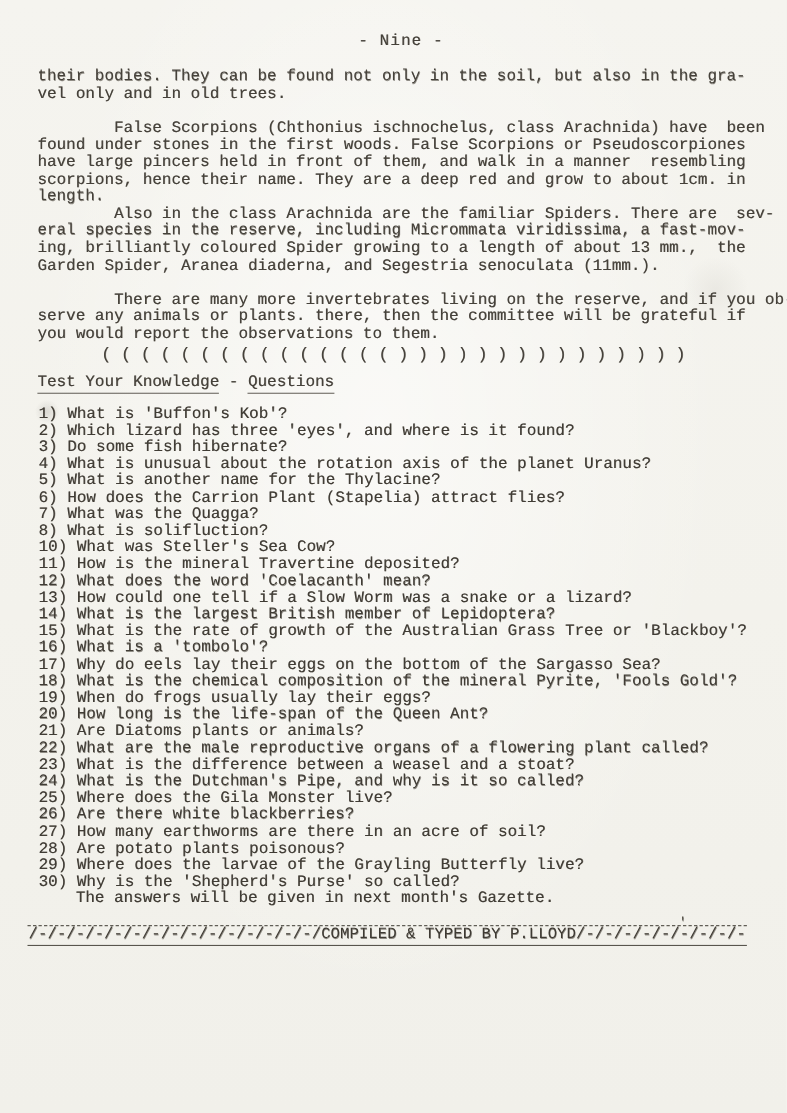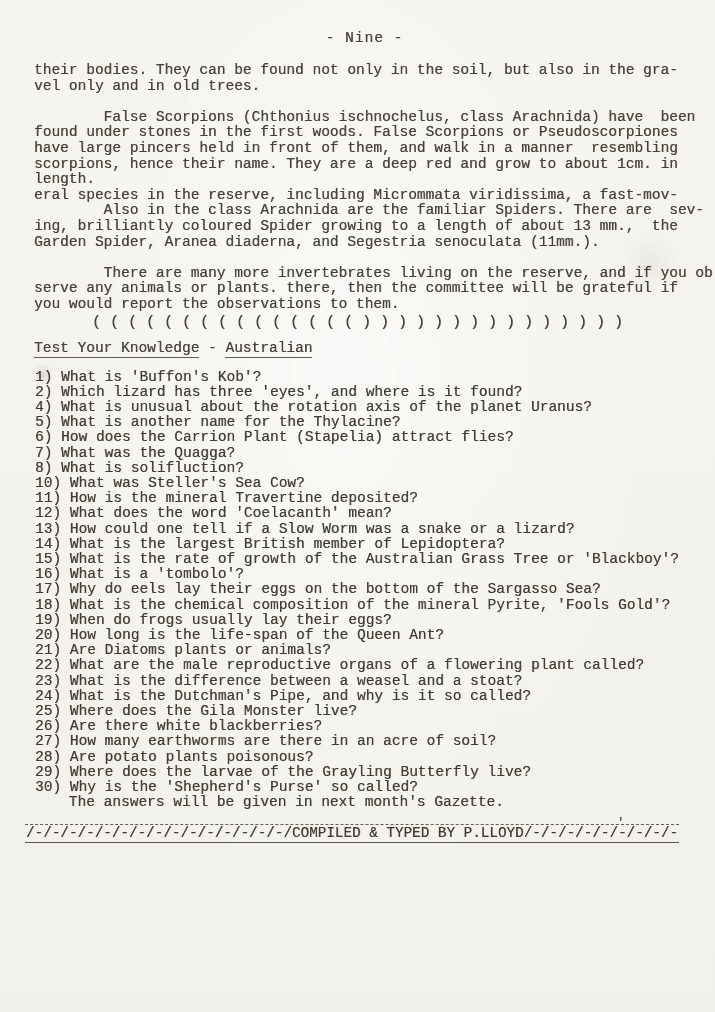--- a/index.html
+++ b/index.html
@@ -100,37 +100,38 @@
 
   <div class="body-block">
       <div class="body-line">their bodies. They can be found not only in the soil, but also in the gra-</div>
       <div class="body-line">vel only and in old trees.</div>
       <div class="body-line"></div>
       <div class="body-line">        False Scorpions (Chthonius ischnochelus, class Arachnida) have  been</div>
       <div class="body-line">found under stones in the first woods. False Scorpions or Pseudoscorpiones</div>
       <div class="body-line">have large pincers held in front of them, and walk in a manner  resembling</div>
       <div class="body-line">scorpions, hence their name. They are a deep red and grow to about 1cm. in</div>
       <div class="body-line">length.</div>
+      <div class="body-line">        Also in the class Arachnida are the familiar Spiders. There are  sev-</div>
       <div class="body-line">eral species in the reserve, including Micrommata viridissima, a fast-mov-</div>
-      <div class="body-line">        Also in the class Arachnida are the familiar Spiders. There are  sev-</div>
       <div class="body-line">ing, brilliantly coloured Spider growing to a length of about 13 mm.,  the</div>
       <div class="body-line">Garden Spider, Aranea diaderna, and Segestria senoculata (11mm.).</div>
       <div class="body-line"></div>
       <div class="body-line">        There are many more invertebrates living on the reserve, and if you ob-</div>
       <div class="body-line">serve any animals or plants. there, then the committee will be grateful if</div>
       <div class="body-line">you would report the observations to them.</div>
     </div>
 
   <div class="ornament">( ( ( ( ( ( ( ( ( ( ( ( ( ( ( ) ) ) ) ) ) ) ) ) ) ) ) ) ) )</div>
 
-  <div class="quiz-heading"><span class="underlined">Test Your Knowledge</span><span> - </span><span class="underlined">Australian</span></div>
+  <div class="quiz-heading"><span class="underlined">Test Your Knowledge</span><span> - </span><span class="underlined">Questions</span></div>
 
   <div class="questions">
       <div class="question-line">1) What is 'Buffon's Kob'?</div>
       <div class="question-line">2) Which lizard has three 'eyes', and where is it found?</div>
+      <div class="question-line">3) Do some fish hibernate?</div>
       <div class="question-line">4) What is unusual about the rotation axis of the planet Uranus?</div>
       <div class="question-line">5) What is another name for the Thylacine?</div>
       <div class="question-line">6) How does the Carrion Plant (Stapelia) attract flies?</div>
       <div class="question-line">7) What was the Quagga?</div>
       <div class="question-line">8) What is solifluction?</div>
       <div class="question-line">10) What was Steller's Sea Cow?</div>
       <div class="question-line">11) How is the mineral Travertine deposited?</div>
       <div class="question-line">12) What does the word 'Coelacanth' mean?</div>
       <div class="question-line">13) How could one tell if a Slow Worm was a snake or a lizard?</div>
       <div class="question-line">14) What is the largest British member of Lepidoptera?</div>

